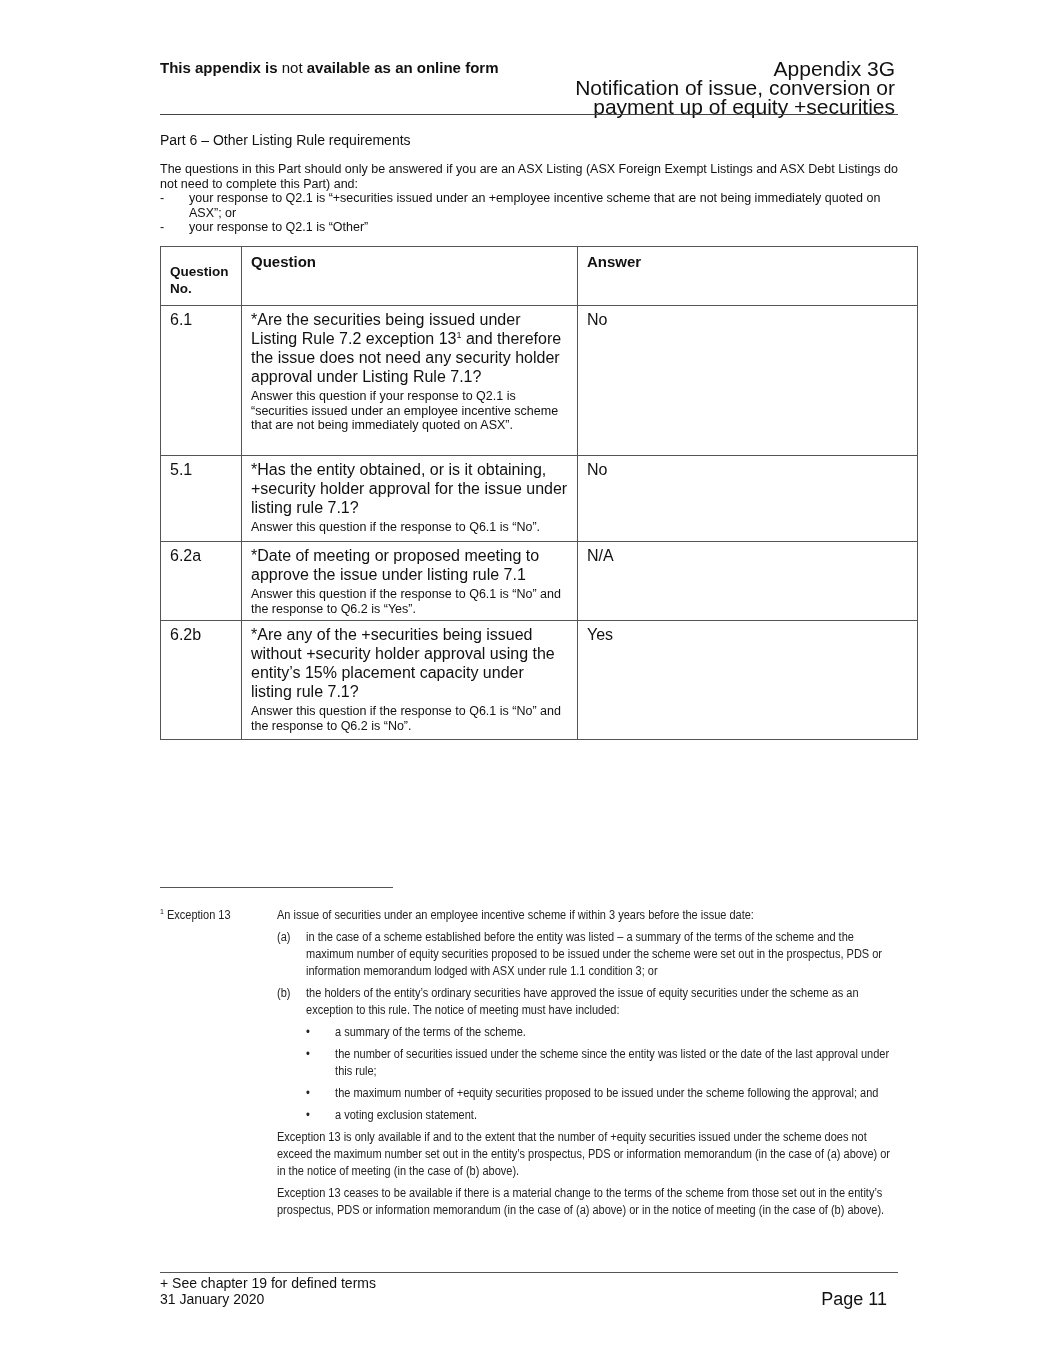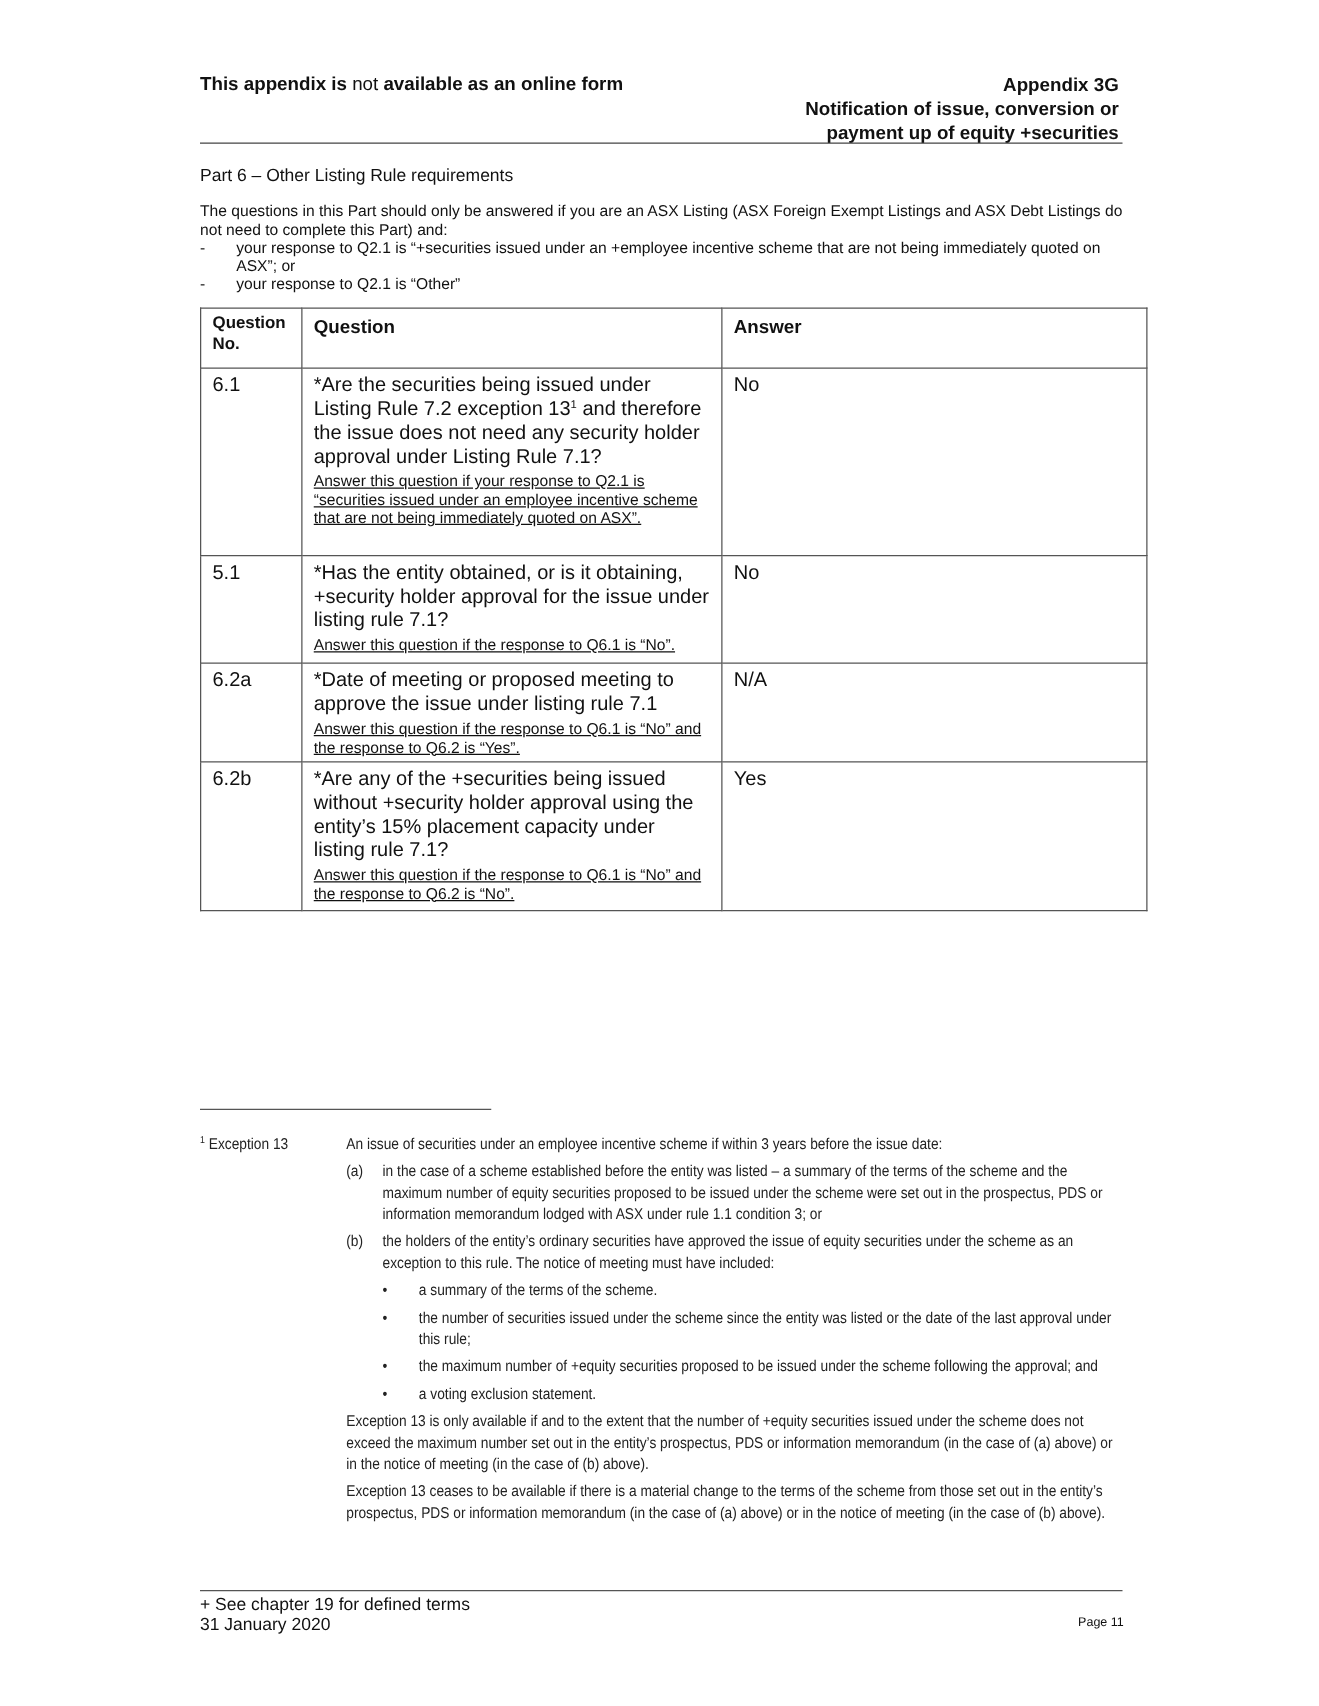--- a/index.html
+++ b/index.html
@@ -1,48 +1,48 @@
 <!DOCTYPE html>
 <html><head>
 <meta charset="utf-8">
 <style>
   html, body { margin: 0; padding: 0; background: #ffffff; }
   body { width: 1055px; height: 1365px; position: relative; overflow: hidden; color: #111; font-family: "Liberation Sans", sans-serif; }
   .abs { position: absolute; }
   .hdr-left { left: 160px; top: 59px; font-size: 15px; font-weight: bold; line-height: 18px; }
   .hdr-left .normal { font-weight: normal; }
-  .hdr-right { right: 160px; top: 59px; font-size: 15px; font-weight: bold; line-height: 19px; text-align: right; }
+  .hdr-right { right: 160px; top: 59px; font-size: 21px; font-weight: normal; line-height: 19px; text-align: right; }
   .hdr-rule { left: 160px; top: 114px; width: 738px; height: 0; border-top: 1px solid #444; }
   .part-title { left: 160px; top: 125px; font-size: 14px; line-height: 30px; }
   .intro { left: 160px; top: 162px; width: 740px; font-size: 12.5px; line-height: 14.5px; }
   .intro .bullet { display: flex; }
   .intro .dash { width: 29px; flex: none; }
   table.qtable { position: absolute; left: 160px; top: 246px; width: 757px; border-collapse: collapse; table-layout: fixed; }
   table.qtable td, table.qtable th { border: 1px solid #555; vertical-align: top; text-align: left; padding: 4px 8px 4px 9px; }
   table.qtable th { font-weight: bold; font-size: 15px; height: 38px; }
-  table.qtable th.qno { font-size: 13.5px; line-height: 17px; padding-top: 2px; }
+  table.qtable th.qno { font-size: 13.5px; line-height: 17px; padding-top: 16px; }
   table.qtable th.q, table.qtable th.a { padding-top: 5px; line-height: 20px; }
   col.c1 { width: 81px; } col.c2 { width: 336px; } col.c3 { width: 340px; }
   .qtext { font-size: 16px; line-height: 19px; }
-  .qnote { font-size: 12.5px; line-height: 14.5px; margin-top: 3px; text-decoration: underline; }
+  .qnote { font-size: 12.5px; line-height: 14.5px; margin-top: 3px; }
   .cellno, .ans { font-size: 16px; line-height: 19px; }
   sup { font-size: 9px; vertical-align: 6px; line-height: 0; }
   .fn-rule { left: 160px; top: 887px; width: 233px; height: 0; border-top: 1px solid #555; }
   .fn { font-family: "Liberation Sans", sans-serif; font-size: 12.5px; line-height: 17px; color: #222; transform: scaleX(0.88); transform-origin: left top; }
   .fn-label { left: 160px; top: 907px; }
   .fn-label sup { font-size: 8px; vertical-align: 5px; }
   .fn-body { left: 277px; top: 907px; width: 700px; }
   .fn-body p { margin: 0 0 5px 0; }
   .fn-item { display: flex; margin-bottom: 5px; }
   .fn-item .lbl { width: 33px; flex: none; }
   .fn-sub { display: flex; margin-left: 33px; margin-bottom: 5px; }
   .fn-sub .dot { width: 33px; flex: none; text-align: left; padding-left: 0; }
   .foot-rule { left: 160px; top: 1272px; width: 738px; height: 0; border-top: 1px solid #555; }
   .foot-left { left: 160px; top: 1275px; font-size: 14px; line-height: 16px; }
-  .foot-right { right: 156px; top: 1291px; font-size: 10px; line-height: 16px; }
+  .foot-right { right: 168px; top: 1291px; font-size: 18px; line-height: 16px; }
 </style>
 </head>
 <body>
 
 <div class="abs hdr-left">
   <div><span>This appendix is </span><span class="normal">not</span><span> available as an online form</span></div>
 </div>
 <div class="abs hdr-right">
   <div>Appendix 3G</div>
   <div>Notification of issue, conversion or</div>

